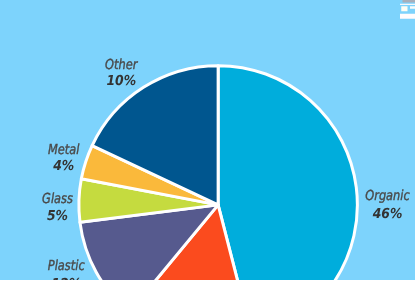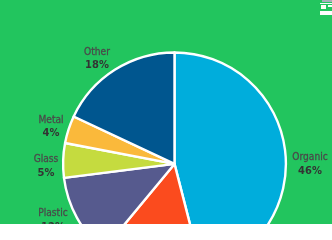--- a/index.html
+++ b/index.html
@@ -1,21 +1,21 @@
 <!DOCTYPE html>
 <html><head>
 <meta charset="utf-8">
 <title>Waste composition pie chart</title>
 <style>
   html,body{margin:0;padding:0;}
   body{
     width:332px;height:224px;overflow:hidden;background:#ffffff;
     font-family:"DejaVu Sans Condensed","DejaVu Sans",sans-serif;
   }
-  #chart-root{position:relative;width:332px;height:224px;background:#22c55e;}
+  #chart-root{position:relative;width:332px;height:224px;background:#7dd3fc;font-style:italic;}
   svg.pie{position:absolute;left:0;top:0;width:332px;height:224px;display:block;}
   .lbl{position:absolute;text-align:center;color:#4a4a4a;line-height:13.5px;
        width:120px;white-space:nowrap;
        transform:scaleX(0.92);transform-origin:center top;}
   .lbl .name{font-size:11px;font-weight:400;display:block;-webkit-text-stroke:0.3px #4a4a4a;}
   .lbl .pct{font-size:11px;font-weight:700;display:block;color:#333;transform:scaleX(1.09);transform-origin:center top;}
   #corner-fragment{position:absolute;right:0;top:0;width:14px;height:18px;overflow:hidden;
      filter:blur(0.55px);opacity:1;}
   #corner-fragment > div{position:absolute;}
   .cf-bar {left:3.5px;top:-0.3px;width:11px;height:1.8px;background:#a8aeb9;}
@@ -41,21 +41,21 @@
         <path d="M 174.5 163.9 L 202.20405343016483 271.80016414972954 A 111.4 111.4 0 0 1 103.49096754199597 249.73517524522293 Z" fill="#FB4B1E" stroke="#ffffff" stroke-width="2.4" stroke-linejoin="round"></path>
         <path d="M 174.5 163.9 L 103.49096754199597 249.73517524522293 A 111.4 111.4 0 0 1 63.97842227356716 177.86212221906345 Z" fill="#565A8E" stroke="#ffffff" stroke-width="2.4" stroke-linejoin="round"></path>
         <path d="M 174.5 163.9 L 63.97842227356716 177.86212221906345 A 111.4 111.4 0 0 1 65.07320026882407 143.0257215551503 Z" fill="#C5DB3F" stroke="#ffffff" stroke-width="2.4" stroke-linejoin="round"></path>
         <path d="M 174.5 163.9 L 65.07320026882407 143.0257215551503 A 111.4 111.4 0 0 1 73.70226635528542 116.46818691965092 Z" fill="#FAB93B" stroke="#ffffff" stroke-width="2.4" stroke-linejoin="round"></path>
         <path d="M 174.5 163.9 L 73.70226635528542 116.46818691965092 A 111.4 111.4 0 0 1 174.49999999999997 52.5 Z" fill="#00568F" stroke="#ffffff" stroke-width="2.4" stroke-linejoin="round"></path>
       </g>
   </svg>
 
   <div class="lbl" id="lbl-other" style="left:37.2px;top:44.8px;">
     <span class="name">Other</span>
-    <span class="pct">18%</span>
+    <span class="pct">10%</span>
   </div>
   <div class="lbl" id="lbl-metal" style="left:-8.8px;top:112.9px;">
     <span class="name">Metal</span>
     <span class="pct">4%</span>
   </div>
   <div class="lbl" id="lbl-glass" style="left:-13.6px;top:152.2px;">
     <span class="name">Glass</span>
     <span class="pct">5%</span>
   </div>
   <div class="lbl" id="lbl-plastic" style="left:-6.6px;top:206.0px;">

